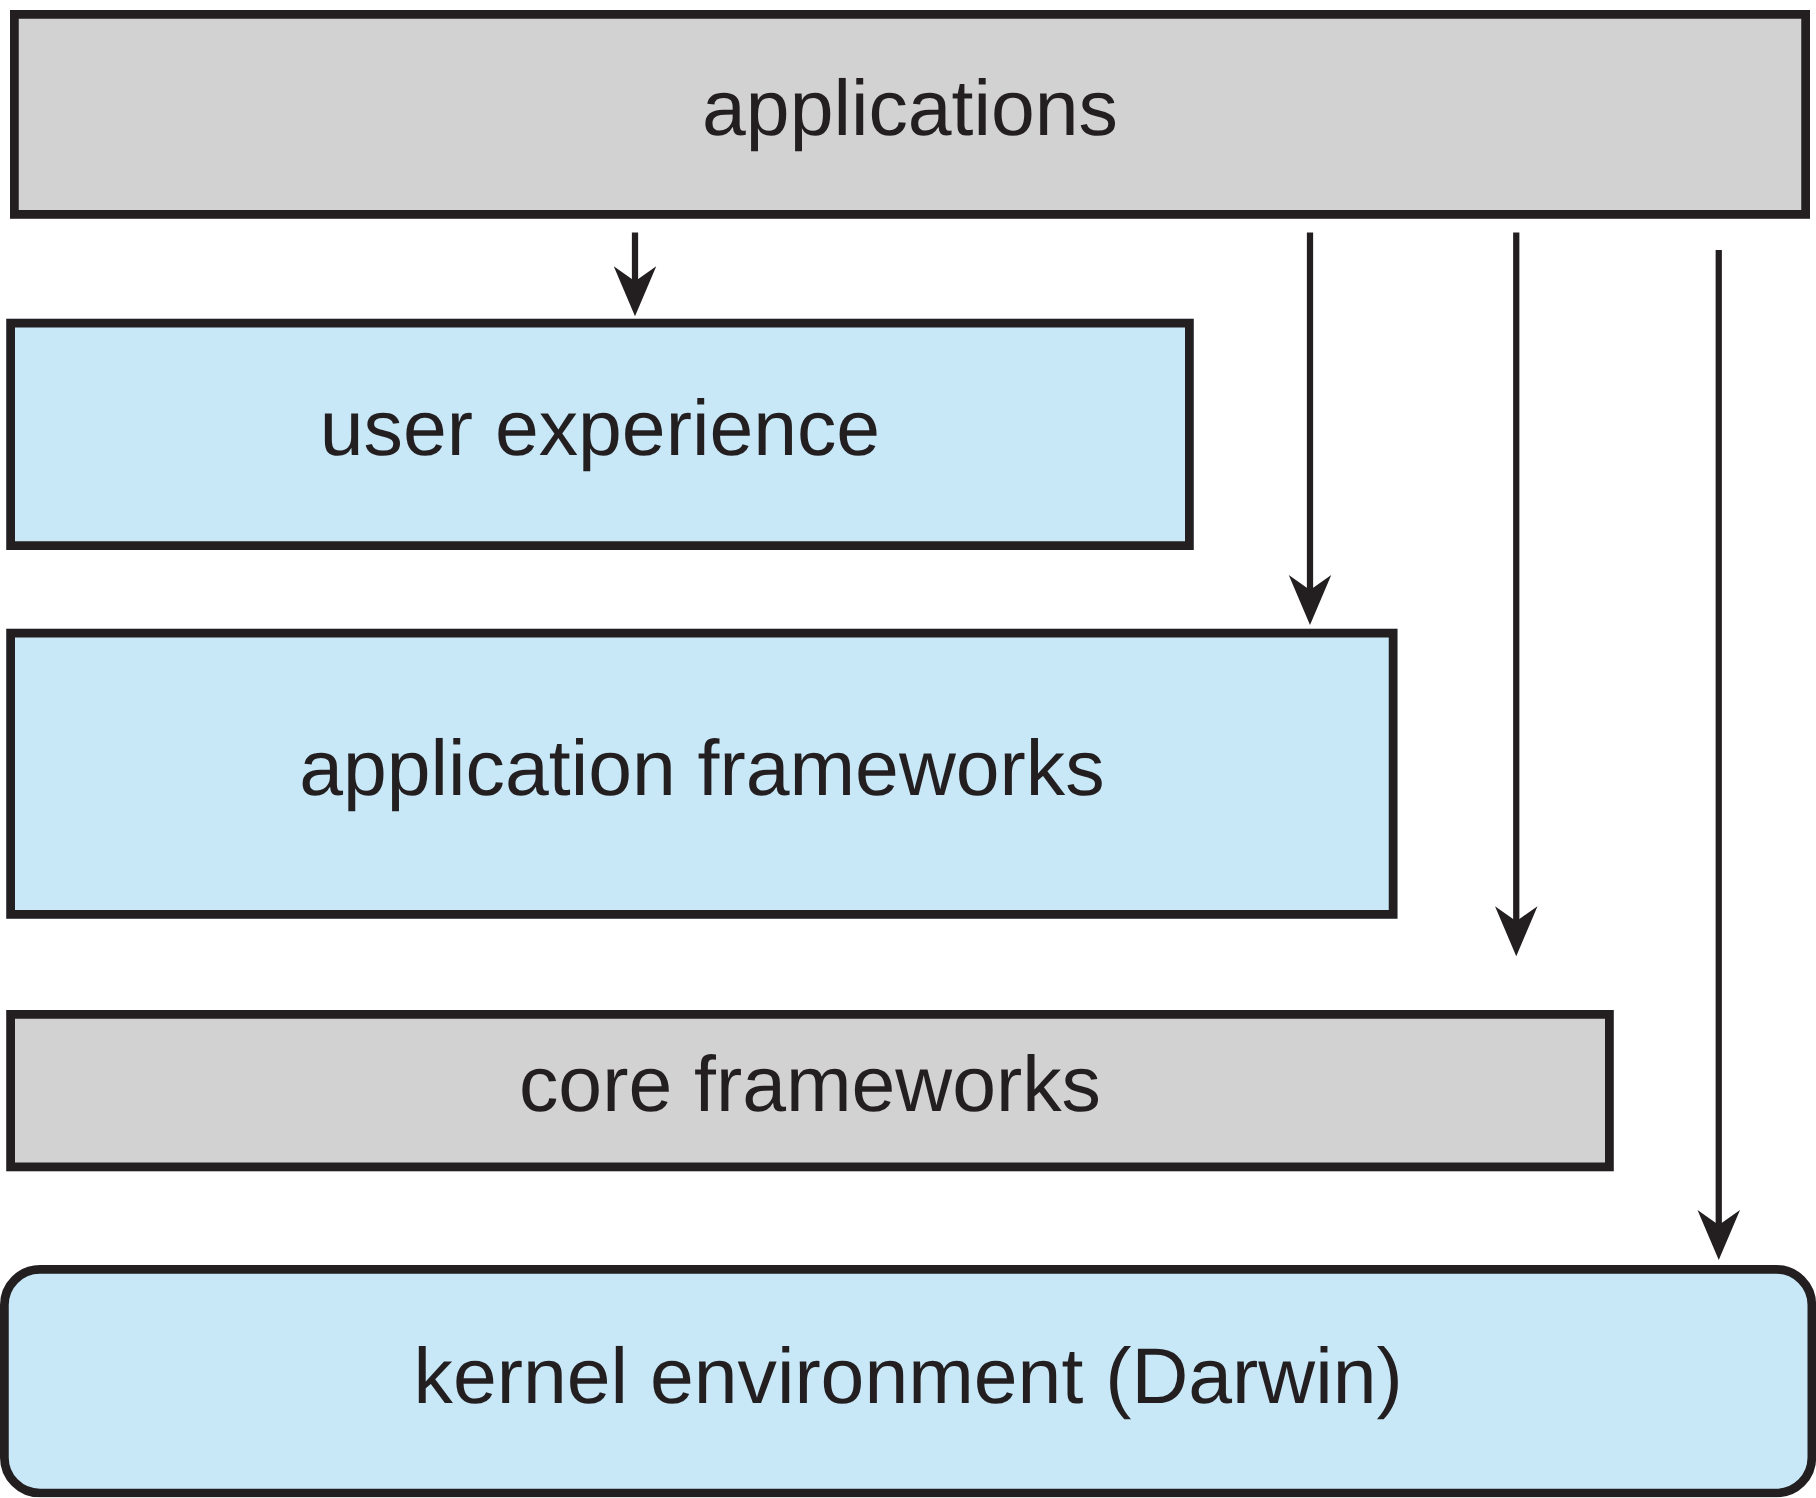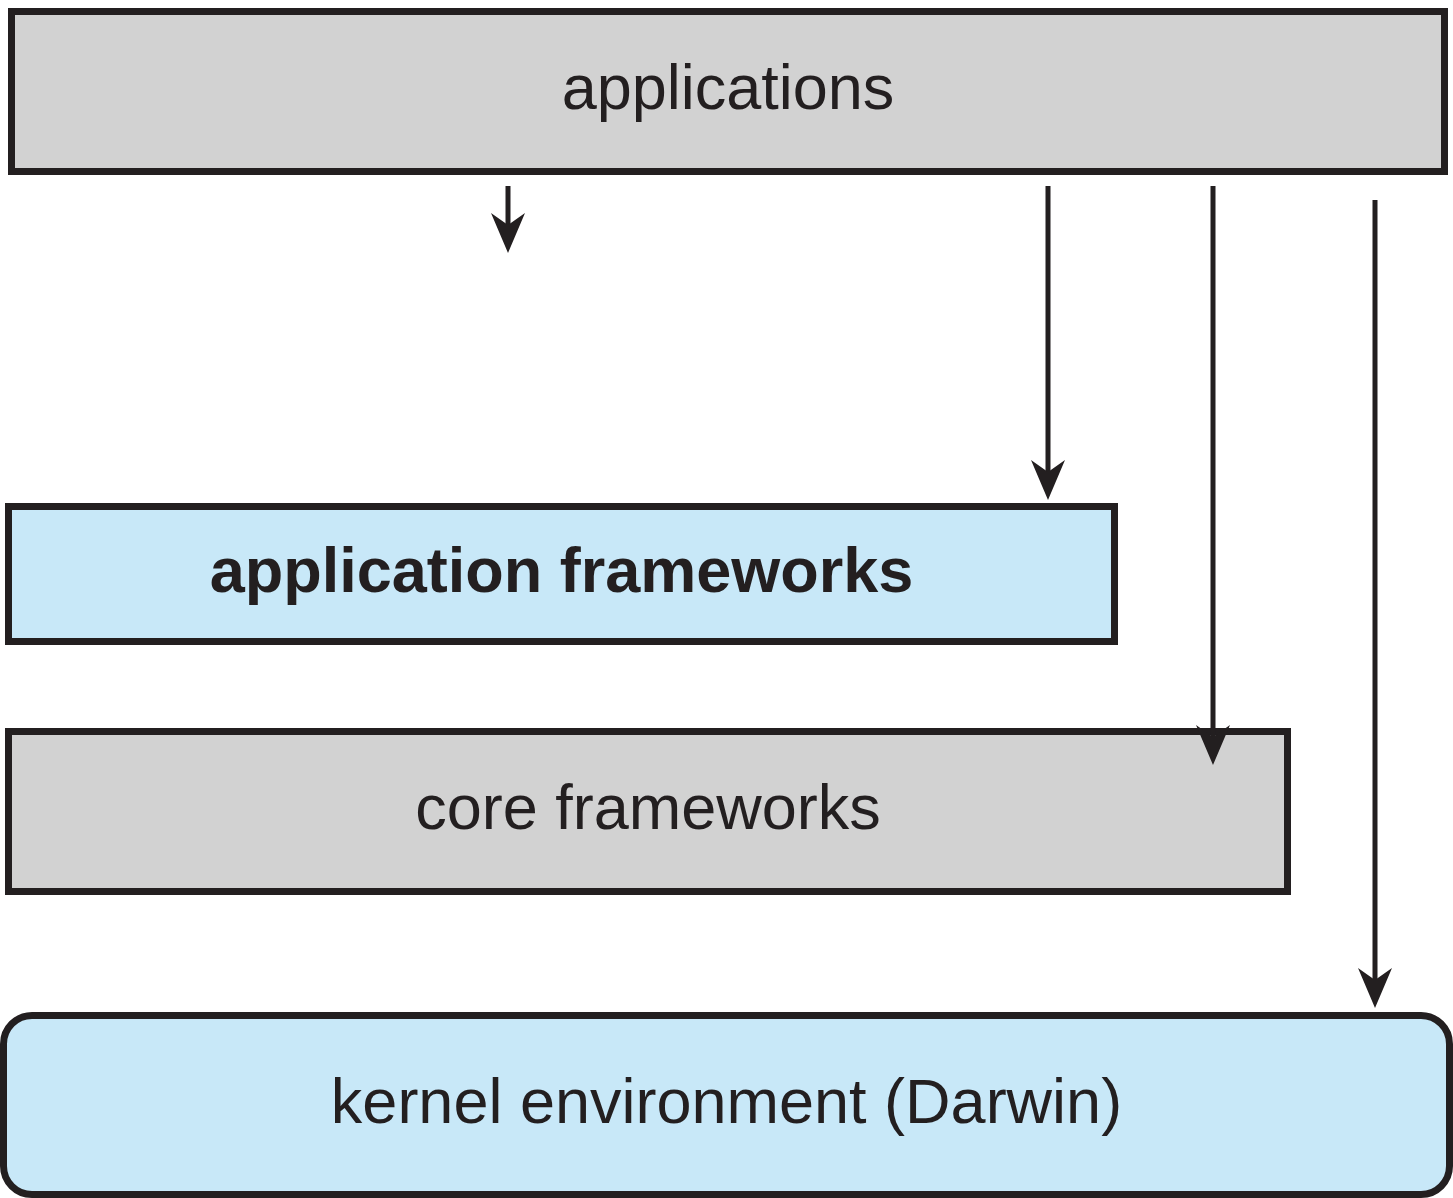--- a/index.html
+++ b/index.html
@@ -49,26 +49,29 @@
 </style>
 </head>
 <body>
 
 <div class="canvas">
 
   <div class="layer" style="left: 8px; top: 8px; width: 1440px; height: 167px; background: rgb(210, 210, 210);">
     <span class="label">applications</span>
   </div>
 
+  <div class="layer" style="left: 5px; top: 255px; width: 950px; height: 185px; background: rgb(200, 232, 248);">
+    <span class="label">user experience</span>
+  </div>
 
-  <div class="layer" style="left: 5px; top: 503px; width: 1113px; height: 142px; background: rgb(200, 232, 248); font-weight: bold;">
+  <div class="layer" style="left: 5px; top: 503px; width: 1113px; height: 232px; background: rgb(200, 232, 248);">
     <span class="label">application frameworks</span>
   </div>
 
-  <div class="layer" style="left: 5px; top: 728px; width: 1286px; height: 167px; background: rgb(210, 210, 210);">
+  <div class="layer" style="left: 5px; top: 808px; width: 1286px; height: 129px; background: rgb(210, 210, 210);">
     <span class="label">core frameworks</span>
   </div>
 
   <div class="layer" style="left: 0px; top: 1012px; width: 1453px; height: 186px; background: rgb(200, 232, 248); border-radius: 32px;">
     <span class="label">kernel environment (Darwin)</span>
   </div>
 
   <svg class="arrows" width="1453" height="1198" viewBox="0 0 1453 1198" aria-hidden="true">
 
     <g>

